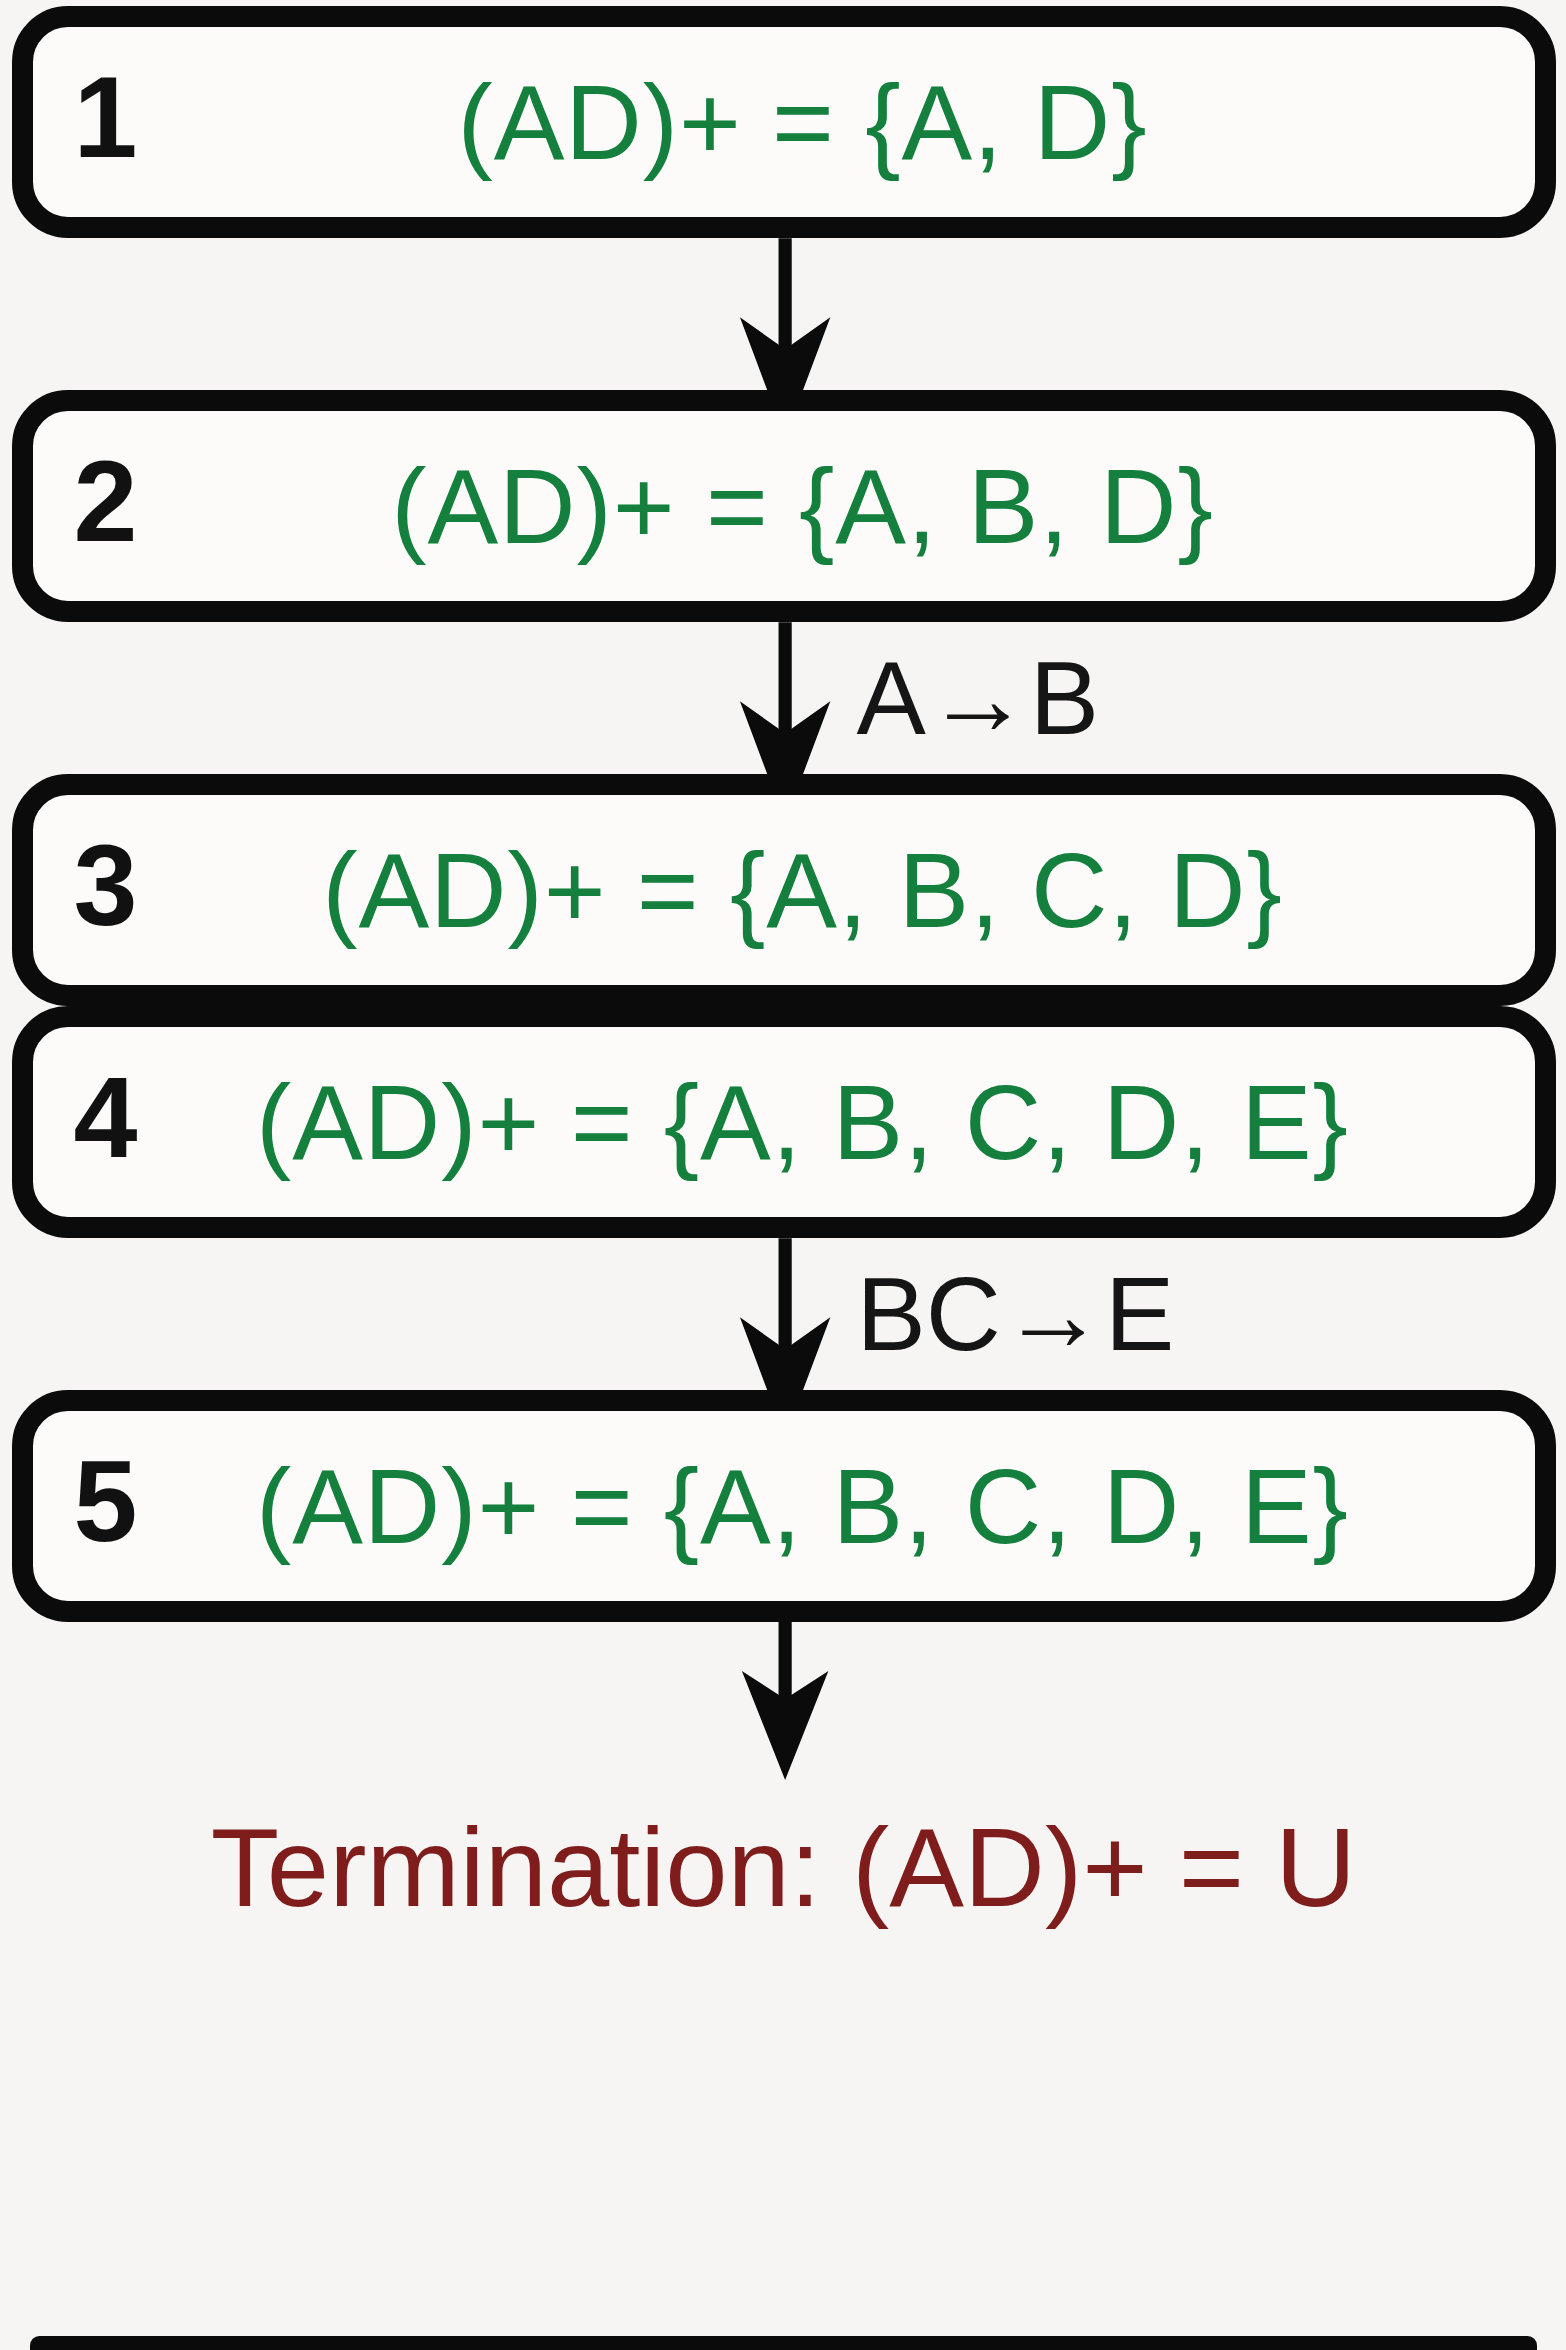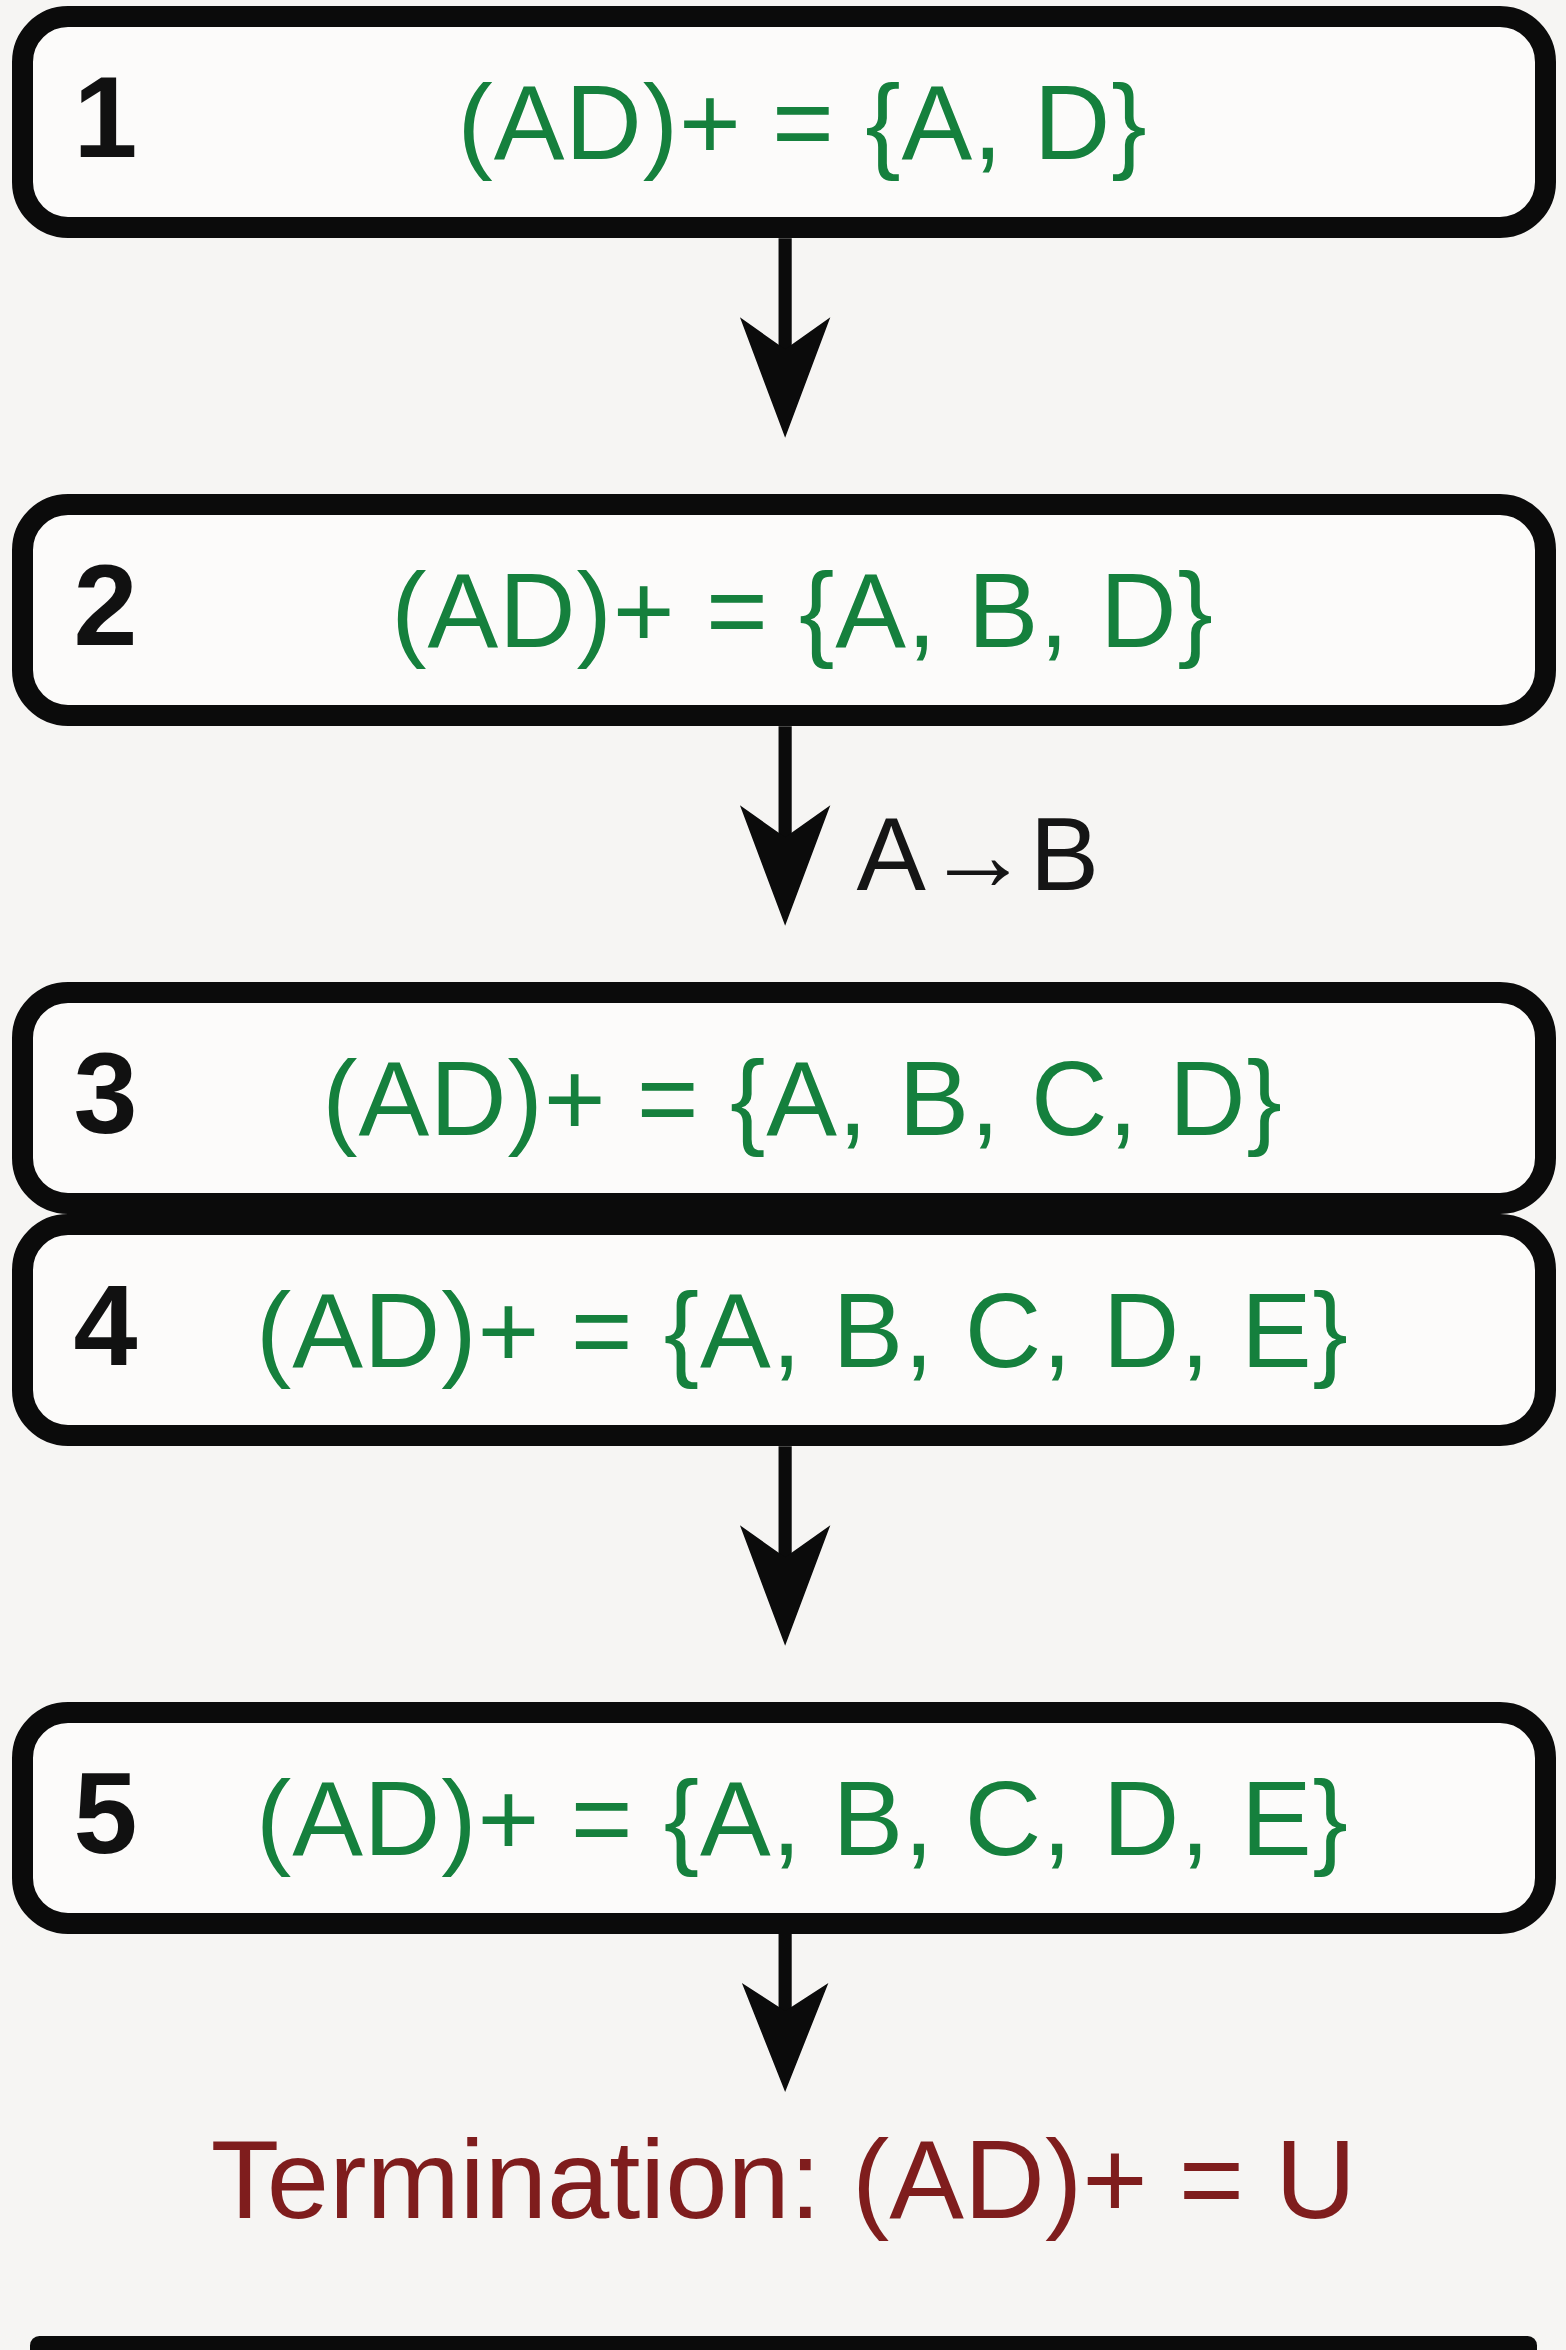--- a/index.html
+++ b/index.html
@@ -51,21 +51,21 @@
     color: #15803d;
     white-space: nowrap;
     letter-spacing: 0.9px;
     padding-left: 38px;
     line-height: 1;
   }
   .arrow-row {
     flex: none;
     position: relative;
     width: 100%;
-    height: 256px;
+    height: 152px;
   }
   .arrow-row.short {
     height: 158px;
   }
   .down-arrow {
     position: absolute;
     left: 50%;
     top: 0;
     transform: translateX(-49%);
     display: block;
@@ -138,20 +138,21 @@
   <div class="step-box">
     <span class="step-number">4</span>
     <span class="step-formula">(AD)+ = {A, B, C, D, E}</span>
   </div>
 
   <div class="arrow-row">
     <svg class="down-arrow" width="113" height="200" viewBox="0 0 120 212">
       <line x1="60" y1="0" x2="60" y2="126" stroke="#0b0b0b" stroke-width="14"></line>
       <polygon points="60,212 12,84 60,118 108,84" fill="#0b0b0b"></polygon>
     </svg>
+    <span class="arrow-label">BC→E</span>
   </div>
 
   <div class="step-box">
     <span class="step-number">5</span>
     <span class="step-formula">(AD)+ = {A, B, C, D, E}</span>
   </div>
 
   <div class="arrow-row short">
     <svg class="down-arrow" width="113" height="158" viewBox="0 0 120 168">
       <line x1="60" y1="0" x2="60" y2="96" stroke="#0b0b0b" stroke-width="14"></line>

